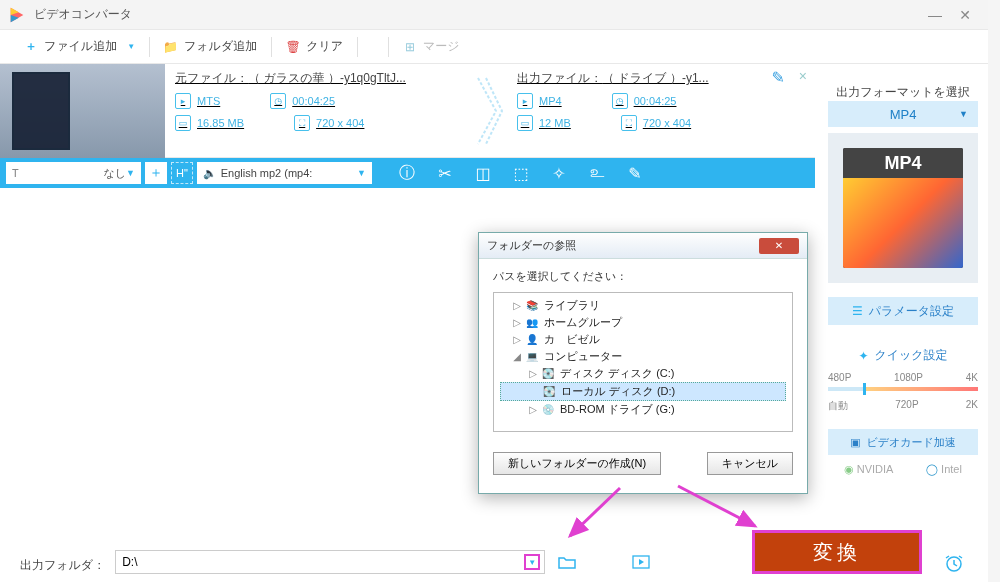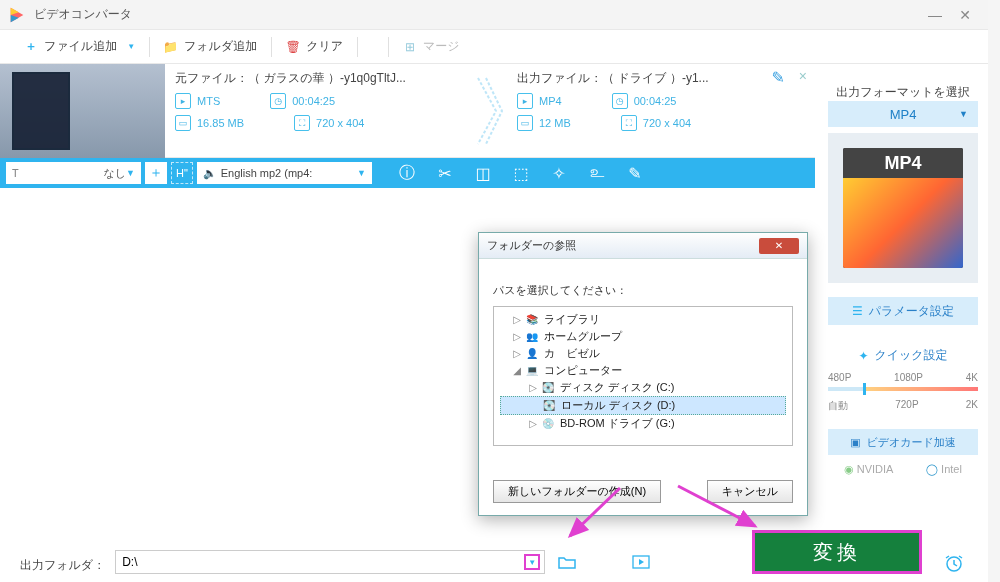--- a/index.html
+++ b/index.html
@@ -17,21 +17,21 @@
 .tool { display: flex; align-items: center; gap: 6px; padding: 0 14px; font-size: 12px; color: #444; height: 100%; cursor: pointer; }
 .tool .ico { width: 14px; height: 14px; display: inline-flex; align-items: center; justify-content: center; }
 .sep { width: 1px; height: 20px; background: #e0e0e0; }
 .tool.disabled { color: #bbb; }
 
 
 .filerow { display: flex; height: 94px; border-bottom: 1px solid #e8e8e8; }
 .thumb { width: 165px; height: 94px; background: #223; position: relative; overflow: hidden; }
 .thumb-sky { position: absolute; inset: 0; background: linear-gradient(180deg, #b4c0d0 0%, #8798ab 100%); }
 .thumb-frame { position: absolute; left: 12px; top: 8px; width: 58px; height: 78px; background: rgba(20,30,50,.9); border: 2px solid #1b2a3d; }
-.panels { flex: 1; display: flex; }
+.panels { flex: 1; display: flex; text-decoration: underline; }
 .panel { flex: 1; padding: 6px 10px; position: relative; }
 .panel-title { font-size: 12px; color: #444; margin-bottom: 6px; white-space: nowrap; overflow: hidden; text-overflow: ellipsis; }
 .metarow { display: flex; gap: 50px; margin-top: 6px; }
 .meta { display: flex; align-items: center; gap: 6px; font-size: 11px; color: #3fb3e4; font-family: monospace; }
 .meta .mi { width: 16px; height: 16px; border: 1px solid #47c0ec; border-radius: 2px; display: flex; align-items: center; justify-content: center; font-size: 9px; }
 .arrow-divider { width: 34px; display: flex; align-items: center; justify-content: center; }
 .panel .close-x { position: absolute; right: 8px; top: 4px; color: #9cc; font-size: 14px; cursor: pointer; }
 .panel .edit-pen { position: absolute; right: 30px; top: 4px; color: #39a0e0; cursor: pointer; }
 
 
@@ -62,36 +62,36 @@
 .slider-thumb { position: absolute; left: 23%; top: -4px; width: 3px; height: 12px; background: #2fb4ef; }
 .gpu-btn { margin-top: 16px; height: 26px; background: #d7edfb; display: flex; align-items: center; justify-content: center; gap: 6px; font-size: 11px; color: #2a80c8; cursor: pointer; }
 .gpu-logos { margin-top: 8px; display: flex; justify-content: space-around; font-size: 11px; color: #aaa; }
 
 
 .bottom { position: absolute; left: 0; right: 0; bottom: 8px; height: 36px; display: flex; align-items: flex-end; padding: 0 20px; gap: 10px; }
 .bottom-label { font-size: 12px; color: #444; }
 .path-input { flex: 0 0 430px; height: 24px; border: 1px solid #ccc; padding: 0 6px; font-size: 12px; font-family: monospace; display: flex; align-items: center; position: relative; }
 .path-tri { position: absolute; right: 4px; top: 3px; width: 16px; height: 16px; border: 2px solid #e040d0; display: flex; align-items: center; justify-content: center; color: #2fb4ef; font-size: 8px; cursor: pointer; }
 .bico { width: 24px; height: 24px; display: flex; align-items: center; justify-content: center; color: #2fb4ef; cursor: pointer; }
-.convert-btn { margin-left: auto; width: 170px; height: 44px; background: #15803d; border: 3px solid #e040d0; color: #fff; font-size: 20px; display: flex; align-items: center; justify-content: center; cursor: pointer; letter-spacing: 4px; }
+.convert-btn { margin-left: auto; width: 170px; height: 44px; background: #c2410c; border: 3px solid #e040d0; color: #fff; font-size: 20px; display: flex; align-items: center; justify-content: center; cursor: pointer; letter-spacing: 4px; }
 .clock { width: 28px; color: #2fb4ef; display: flex; align-items: center; justify-content: center; margin-left: 8px; }
 
 
 .dialog { position: absolute; left: 478px; top: 232px; width: 330px; background: #fff; border: 1px solid #7aa; box-shadow: 0 4px 16px rgba(0,0,0,.3); font-size: 11px; }
 .dlg-title { height: 26px; background: linear-gradient(180deg,#fefefe,#e4ecf5); border-bottom: 1px solid #cdd; display: flex; align-items: center; padding: 0 8px; color: #333; }
 .dlg-title .dlg-x { margin-left: auto; width: 40px; height: 16px; background: #c94c3c; color: #fff; display: flex; align-items: center; justify-content: center; font-size: 10px; border-radius: 2px; cursor: pointer; }
-.dlg-body { padding: 24px 14px; }
+.dlg-body { padding: 10px 14px; }
 .dlg-msg { margin-bottom: 8px; color: #333; }
 .tree { border: 1px solid #bbb; height: 140px; padding: 4px 6px; overflow: hidden; background: #fff; }
 .tree-row { display: flex; align-items: center; gap: 4px; padding: 1px 0; color: #222; white-space: nowrap; }
 .tree-row.sel { background: #cde7ff; border: 1px dotted #5a9; }
 .tree-ico { width: 14px; height: 12px; display: inline-flex; align-items: center; justify-content: center; font-size: 10px; }
 .ind1 { padding-left: 12px; }
 .ind2 { padding-left: 28px; }
-.dlg-btns { display: flex; gap: 10px; justify-content: flex-end; padding: 10px 14px 12px; }
+.dlg-btns { display: flex; gap: 10px; justify-content: flex-end; padding: 10px 14px 18px; }
 .dlg-btn { padding: 3px 14px; border: 1px solid #999; background: linear-gradient(180deg,#fefefe,#e6e6e6); font-size: 11px; cursor: pointer; }
 .dlg-btn.ok { border: 2px solid #e040d0; padding: 2px 26px; }
 
 
 .arrow-svg { position: absolute; pointer-events: none; }
 
 </style>
 </head>
 <body>
 

